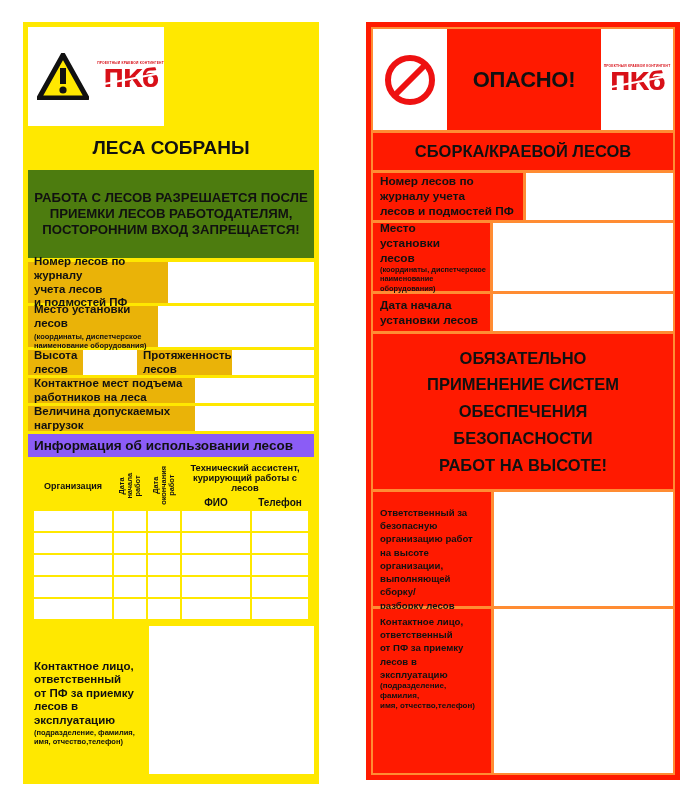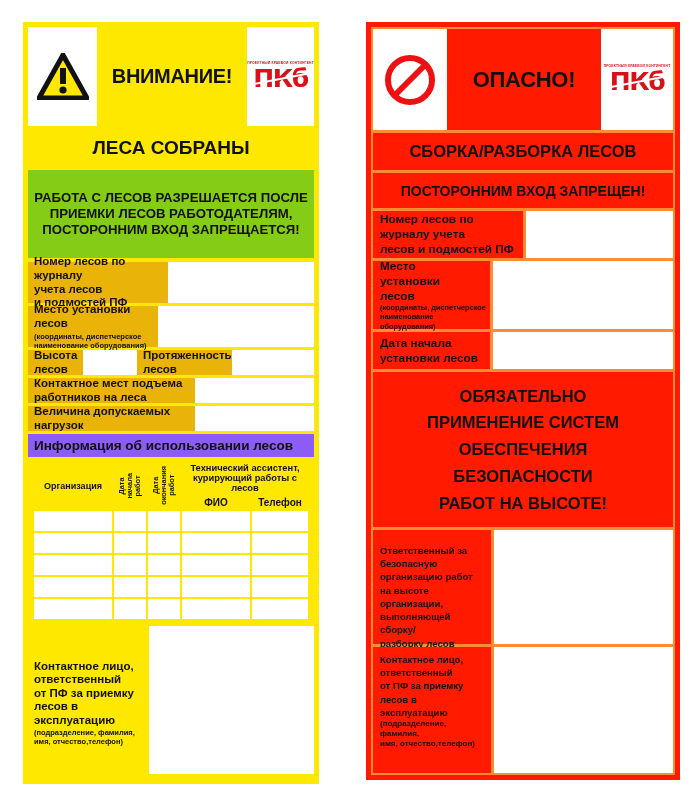--- a/index.html
+++ b/index.html
@@ -55,21 +55,21 @@
     height: 2px; background: #ffffff; transform: rotate(-11deg);
   }
 
   .y-band {
     height: 40px; flex: 0 0 40px; background: #ffe800;
     border-bottom: 4px solid #ffe800;
     display: flex; align-items: center; justify-content: center;
     font-size: 19px; font-weight: bold; color: #111;
   }
   .y-notice {
-    flex: 0 0 92px; background: #84cc16;
+    flex: 0 0 92px; background: #4d7c0f;
     border-bottom: 4px solid #ffe800;
     display: flex; align-items: center; justify-content: center;
     text-align: center; padding: 2px 6px;
     font-size: 13.2px; font-weight: bold; color: #111; line-height: 1.22;
   }
 
   .y-row { display: flex; border-bottom: 3px solid #ffe800; background:#eab308; }
   .y-lbl {
     padding: 3px 4px 3px 6px; color: #111; font-weight: bold;
     font-size: 11.5px; line-height: 1.18; display: flex;
@@ -165,21 +165,20 @@
     <div class="y-inner">
 
       <div class="y-head">
         <div class="y-head-icon">
           <svg width="52" height="47" viewBox="0 0 52 47">
             <polygon points="26,2 50,45 2,45" fill="#ffe800" stroke="#111" stroke-width="5" stroke-linejoin="round"></polygon>
             <rect x="23" y="15" width="6" height="16" fill="#111"></rect>
             <circle cx="26" cy="37" r="3.6" fill="#111"></circle>
           </svg>
         </div>
-        <div class="y-head-title">ВНИМАНИЕ!</div>
         <div class="y-head-logo">
           <div class="logo-box">
             <div class="logo-top">ПРОЕКТНЫЙ КРАЕВОЙ КОНТИНГЕНТ</div>
             <div class="logo-main">ПКб</div>
           </div>
         </div>
       </div>
 
       <div class="y-band">ЛЕСА СОБРАНЫ</div>
 
@@ -319,22 +318,21 @@
         </div>
         <div class="r-head-title">ОПАСНО!</div>
         <div class="r-head-logo">
           <div class="logo-box">
             <div class="logo-top">ПРОЕКТНЫЙ КРАЕВОЙ КОНТИНГЕНТ</div>
             <div class="logo-main">ПКб</div>
           </div>
         </div>
       </div>
 
-      <div class="r-band">СБОРКА/РАЗБОРКА ЛЕСОВ</div>
-      <div class="r-band2">ПОСТОРОННИМ ВХОД ЗАПРЕЩЕН!</div>
+      <div class="r-band">СБОРКА/КРАЕВОЙ ЛЕСОВ</div>
 
       <div class="r-row" style="height:50px;">
         <div class="r-lbl" style="width:150px; white-space:pre-line;">Номер лесов по
 журналу учета
 лесов и подмостей ПФ</div>
         <div class="r-fld"></div>
       </div>
 
       <div class="r-row" style="height:71px;">
         <div class="r-lbl" style="width:117px;">

